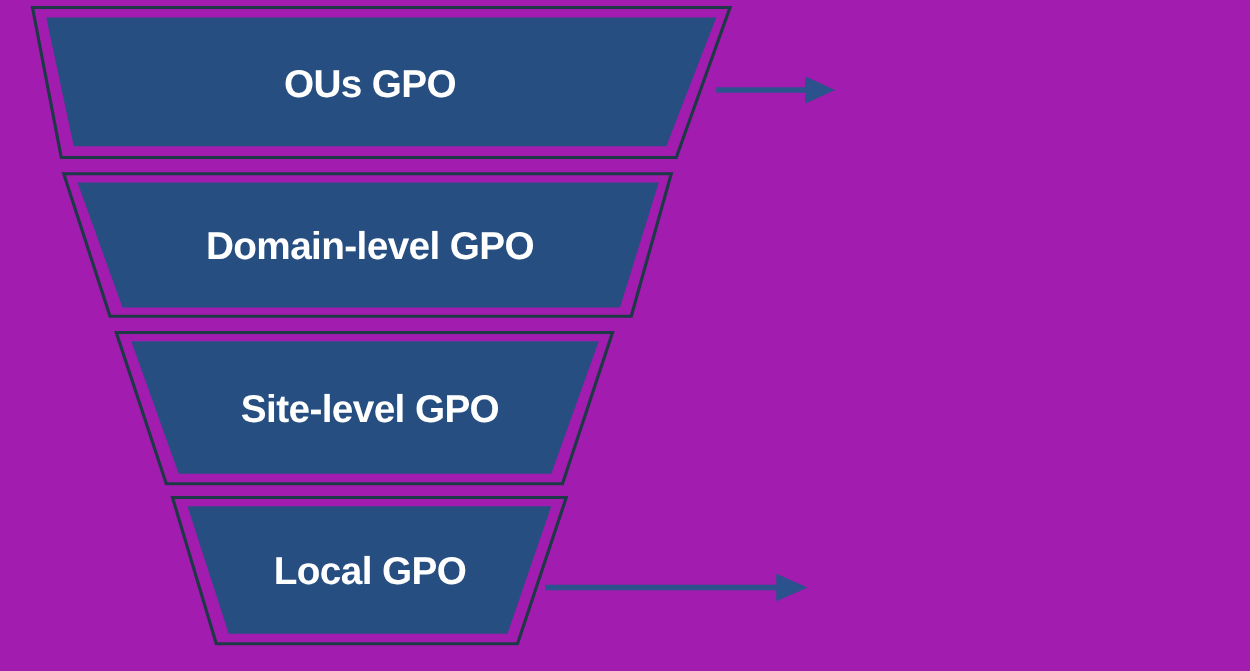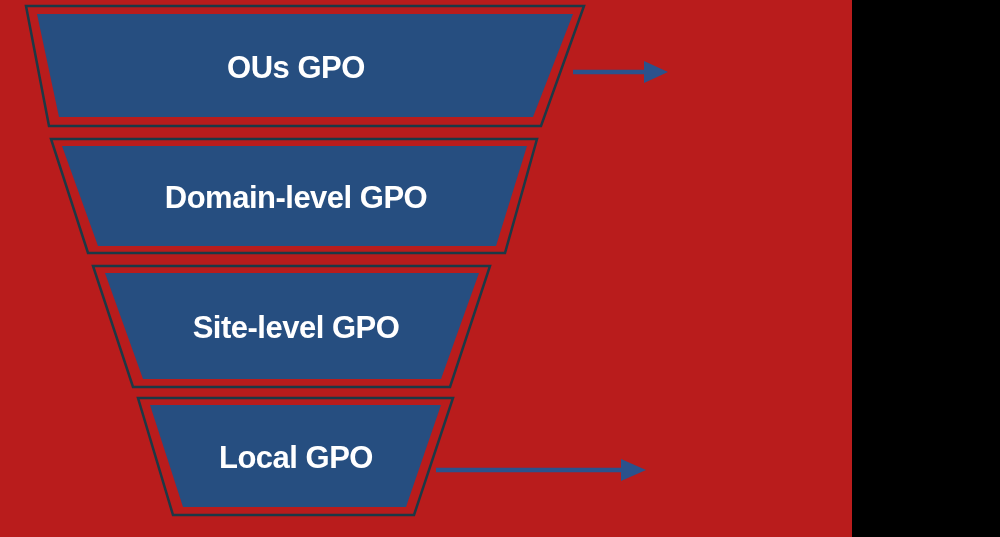--- a/index.html
+++ b/index.html
@@ -6,23 +6,23 @@
     margin: 0;
     padding: 0;
     background: #000000;
     width: 1000px;
     height: 537px;
     overflow: hidden;
     font-family: "Liberation Sans", sans-serif;
   }
   .stage {
     position: relative;
-    width: 852px;
+    width: 1000px;
     height: 537px;
-    background: #b91c1c;
+    background: #a21caf;
   }
   svg { display: block; }
   .level-outline {
     fill: none;
     stroke-width: 2.5px;
   }
   .level-shape {
     stroke: none;
   }
   .level-label {

